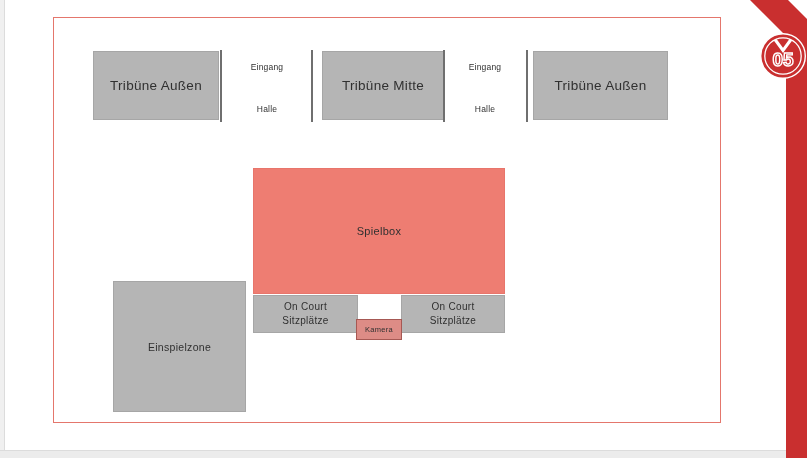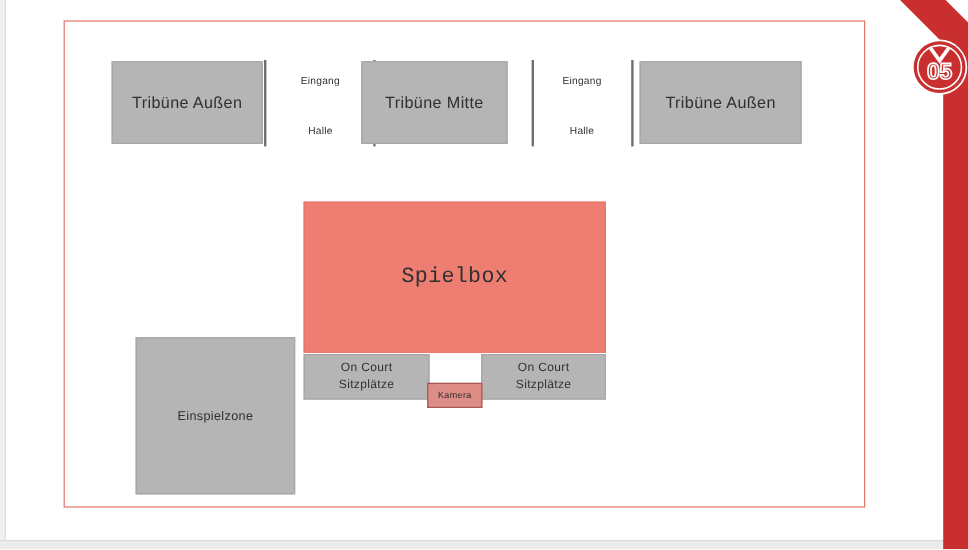--- a/index.html
+++ b/index.html
@@ -29,40 +29,40 @@
   
   .zone {
     position: absolute; z-index: 3;
     display: flex; flex-direction: column;
     align-items: center; justify-content: center;
     text-align: left; letter-spacing: 0.3px;
   }
   .zone.gray { background: #b5b5b5; border: 1px solid #a6a6a6; }
   .tribune { top: 51px; height: 67px; font-size: 13.5px; }
   .t-left  { left: 93px;  width: 124px; }
-  .t-mid   { left: 301px; width: 120px; }
+  .t-mid   { left: 322px; width: 120px; }
   .t-right { left: 533px; width: 133px; }
   .vline {
     position: absolute; top: 50px; height: 72px; width: 2px;
     background: #6f6f6f; z-index: 3;
   }
   .vl-1 { left: 220px; }
   .vl-2 { left: 311px; }
   .vl-3 { left: 443px; }
   .vl-4 { left: 526px; }
   .entrance {
     position: absolute; top: 62px; height: 38px; z-index: 3;
     display: flex; flex-direction: column; justify-content: space-between;
     text-align: center; font-size: 8.5px; letter-spacing: 0.2px; gap: 32px;
   }
   .e-1 { left: 224px; width: 86px; }
   .e-2 { left: 445px; width: 80px; }
   .spielbox {
     left: 253px; top: 168px; width: 250px; height: 124px;
-    background: #ee7d72; border: 1px solid #e8756b; font-size: 18px; font-family: Liberation Mono, monospace;
+    background: #ee7d72; border: 1px solid #e8756b; font-size: 11px;
   }
   .oncourt { top: 295px; height: 36px; font-size: 10px; line-height: 1.45; }
   .oc-left  { left: 253px; width: 103px; }
   .oc-right { left: 401px; width: 102px; }
   .kamera {
     left: 356px; top: 303px; width: 44px; height: 19px;
     background: #dd8c86; border: 1.5px solid #a65853;
     font-size: 7.5px; z-index: 4; margin-top: 16px;
   }
   .einspielzone {

